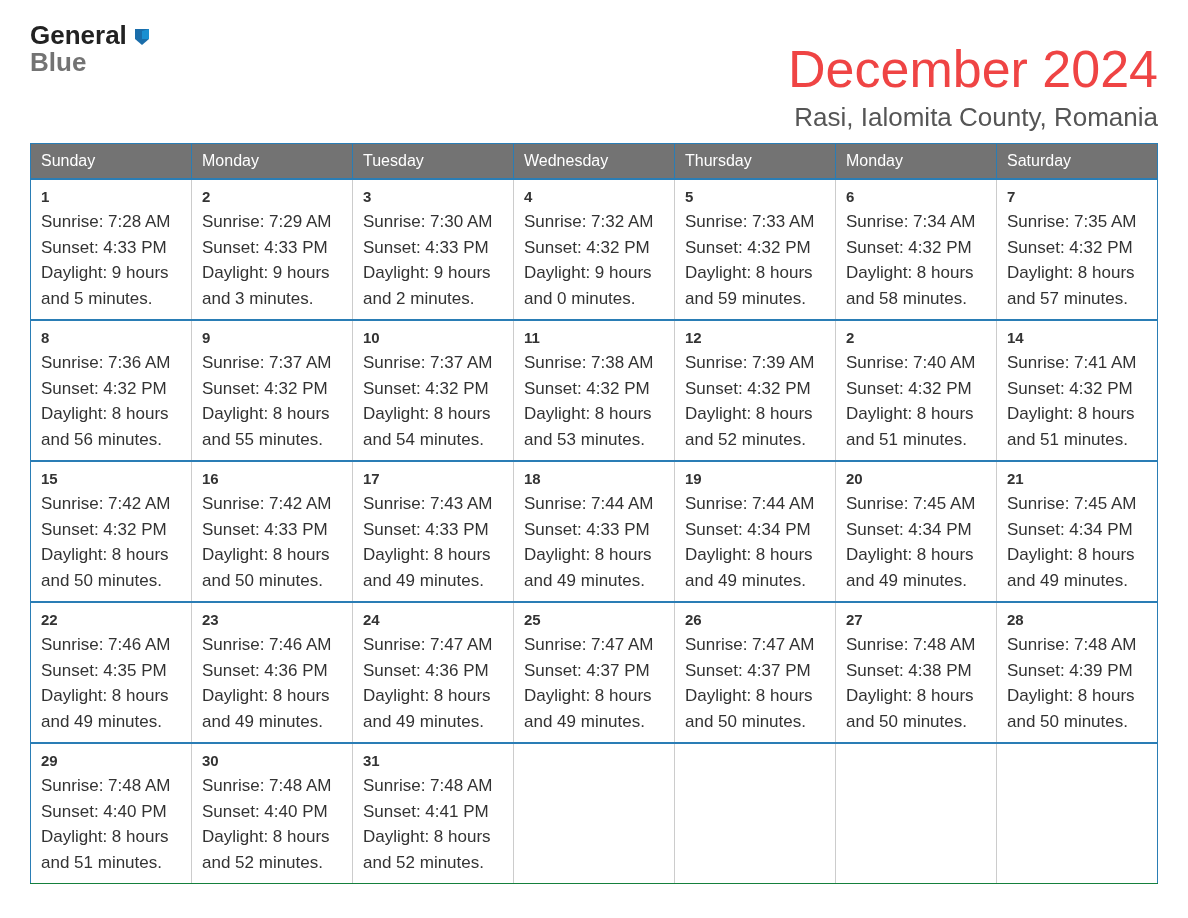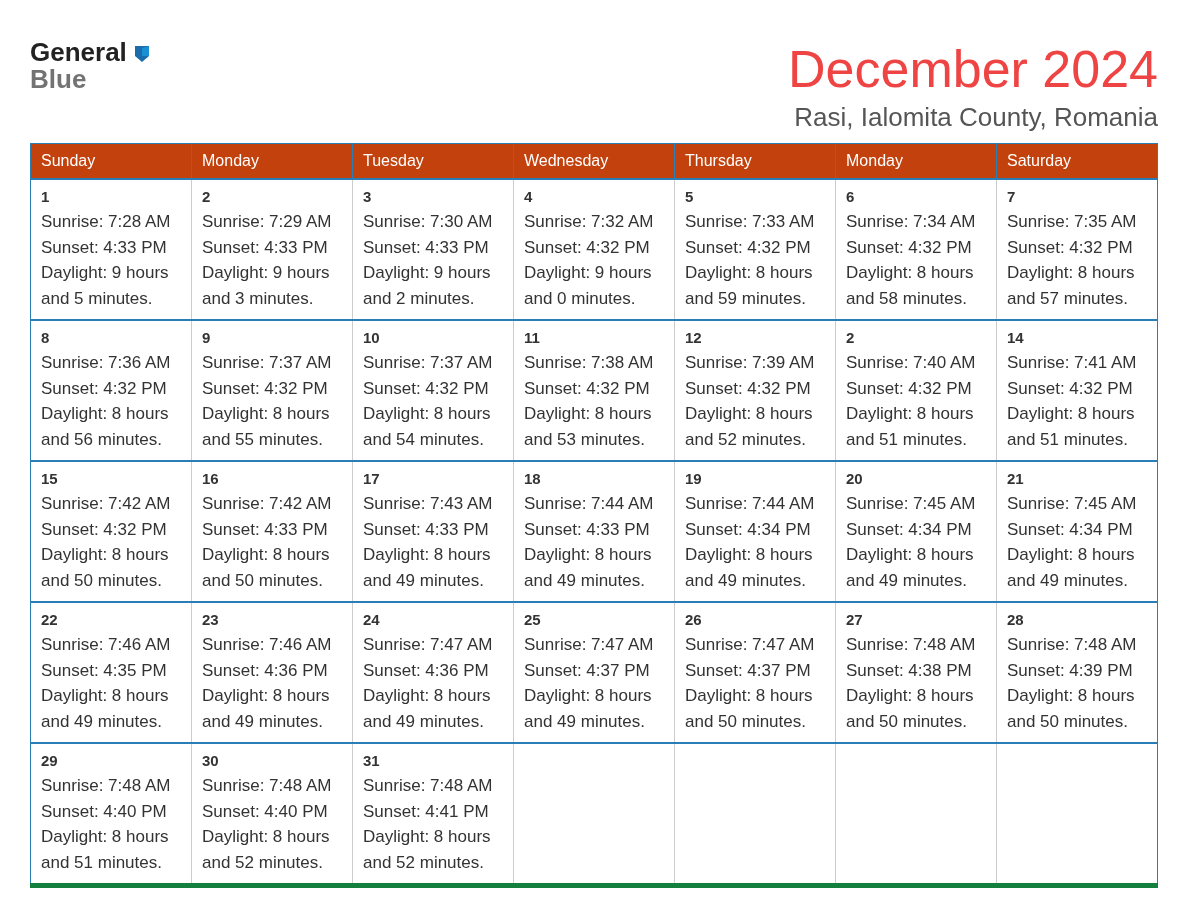--- a/index.html
+++ b/index.html
@@ -13,21 +13,20 @@
     .header {
       display: flex;
       justify-content: space-between;
       align-items: flex-start;
       margin-bottom: 10px;
     }
     .logo {
       display: flex;
       flex-direction: column;
       align-items: flex-start;
-      margin-top: 17px;
     }
     .logo-line1 { font-size: 26px; font-weight: bold; color: #222; }
     .logo-line2 { font-size: 26px; font-weight: bold; color: #737373; }
     .title-block { text-align: right; }
     .month-title {
       font-size: 52px;
       font-weight: normal;
       color: #ef4444;
       line-height: 1.1;
       margin-top: 21px;
@@ -36,21 +35,21 @@
       font-size: 26px;
       color: #555;
       margin-top: 4px;
     }
     table {
       width: 100%;
       border-collapse: collapse;
       margin-top: 10px;
     }
     thead tr {
-      background-color: #c2410c;
+      background-color: #737373;
     }
     thead th {
       color: #fff;
       font-size: 16px;
       font-weight: normal;
       padding: 8px 10px;
       text-align: left;
       border: 1px solid #2a7db5;
     }
     tbody tr {
@@ -71,21 +70,21 @@
     .day-num {
       font-size: 15px;
       font-weight: bold;
       margin-bottom: 4px;
     }
     .day-info {
       font-size: 17px;
       line-height: 1.5;
     }
     tbody tr:last-child td {
-      border-bottom: 5px solid #15803d;
+      border-bottom: 1px solid #15803d;
     }
     .empty { background: #fff; }
   </style>
 </head>
 <body>
 
 <div class="header">
   <div class="logo">
     <div style="display:flex; align-items:center; gap:2px;">
       <span class="logo-line1">General</span>

